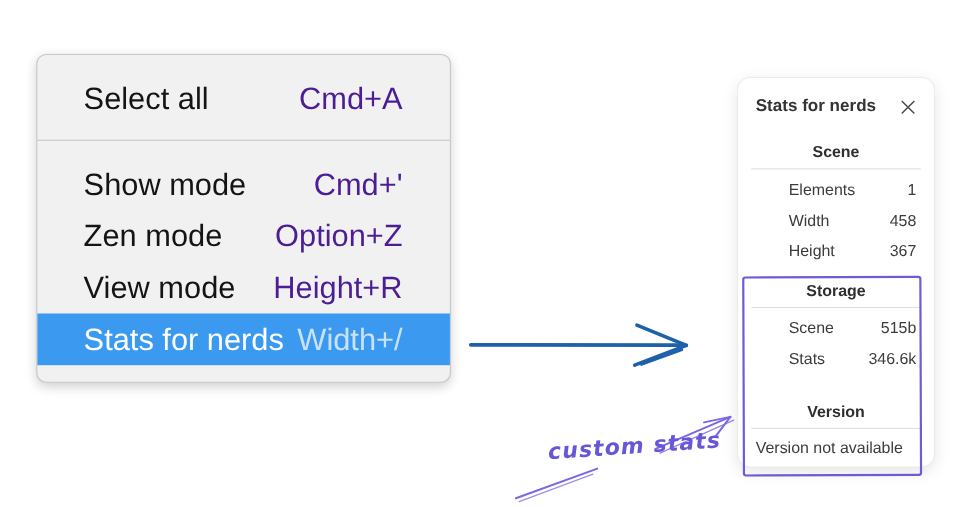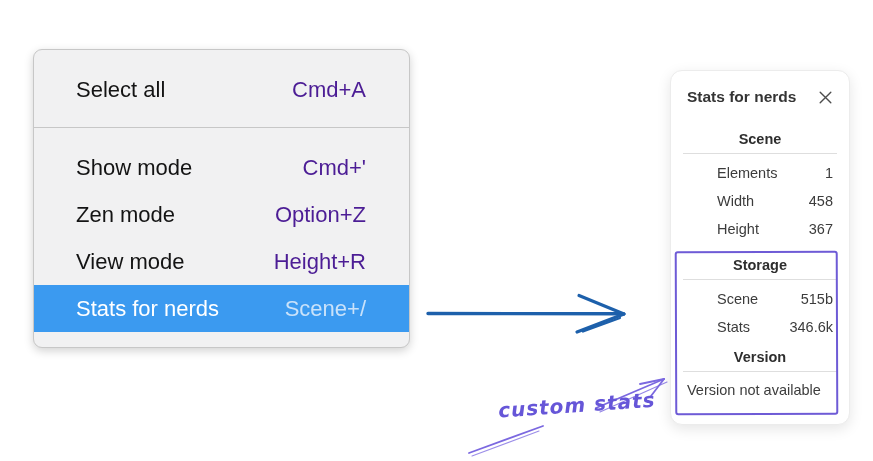--- a/index.html
+++ b/index.html
@@ -6,21 +6,21 @@
   .stage{position:relative;width:873px;height:461px;overflow:hidden;
          font-family:"Liberation Sans",sans-serif;background:#fff;}
 
   
   .menu{position:absolute;left:33px;top:49px;width:377px;height:299px;
         background:#f1f1f2;border:1px solid #c7c7c7;border-radius:9px;
         box-shadow:0 3px 10px rgba(0,0,0,.18);box-sizing:border-box;}
   .menu-section{padding:16px 0 14px 0;}
   .menu-section + .menu-section{border-top:1px solid #c7c7c7;}
   .menu-item{height:47px;display:flex;align-items:center;justify-content:space-between;
-             padding:0 43px 0 42px;font-size:22px;color:#141414;cursor:default;}
+             padding:0 43px 0 42px;font-size:28px;color:#141414;cursor:default;}
   .menu-item .mi-shortcut{color:#4c1d95;}
   .menu-item.selected{background:#3b9af0;color:#ffffff;}
   .menu-item.selected .mi-shortcut{color:#c9e2fa;}
 
   
   .panel{position:absolute;left:670px;top:70px;width:180px;height:355px;
          background:#ffffff;border:1px solid #ececec;border-radius:12px;
          box-shadow:0 4px 14px rgba(0,0,0,.10);box-sizing:border-box;
          padding:16px 16px 10px 16px;color:#3c3c3c;font-size:14.5px;}
   .panel-header{display:flex;align-items:center;justify-content:space-between;height:20px;}
@@ -64,21 +64,21 @@
       <div class="menu-item">
         <span class="mi-label">Zen mode</span>
         <span class="mi-shortcut">Option+Z</span>
       </div>
       <div class="menu-item">
         <span class="mi-label">View mode</span>
         <span class="mi-shortcut">Height+R</span>
       </div>
       <div class="menu-item selected">
         <span class="mi-label">Stats for nerds</span>
-        <span class="mi-shortcut">Scene+/</span>
+        <span class="mi-shortcut">Width+/</span>
       </div>
     </div>
   </div>
 
   <svg class="arrow-svg" style="left:423px;top:288px;" width="215" height="55" viewBox="0 0 215 55">
     <path d="M5 25.5 L197 25.8" stroke="#1d60ab" stroke-width="3.4" fill="none" stroke-linecap="round"></path>
     <path d="M201 26 L156 7.5" stroke="#1d60ab" stroke-width="3.2" fill="none" stroke-linecap="round"></path>
     <path d="M201 26 L154 44" stroke="#1d60ab" stroke-width="3.2" fill="none" stroke-linecap="round"></path>
     <path d="M197 30 L160 43.5" stroke="#1d60ab" stroke-width="2.2" fill="none" stroke-linecap="round"></path>
   </svg>
@@ -115,21 +115,21 @@
       <div class="sec-h">Storage</div>
       <div class="hr"></div>
       <div class="stat-row">
         <span class="l">Scene</span>
         <span class="v">515b</span>
       </div>
       <div class="stat-row">
         <span class="l">Stats</span>
         <span class="v">346.6k</span>
       </div>
-      <div class="sec-h" style="margin-top:6px;">Version</div>
+      <div class="sec-h" style="margin-top:24px;">Version</div>
       <div class="hr"></div>
       <div class="version-note">Version not available</div>
     </div>
   </div>
 
   <svg class="arrow-svg" style="left:455px;top:365px;" width="225" height="96" viewBox="0 0 225 96">
     <path d="M14 88 L88 61" stroke="#7b68e0" stroke-width="1.8" fill="none" stroke-linecap="round"></path>
     <path d="M17 91 L84 66" stroke="#7b68e0" stroke-width="1.1" fill="none" stroke-linecap="round" opacity=".75"></path>
     <path d="M141 43 L209 14" stroke="#7b68e0" stroke-width="1.8" fill="none" stroke-linecap="round"></path>
     <path d="M145 47 L212 17" stroke="#7b68e0" stroke-width="1.2" fill="none" stroke-linecap="round" opacity=".8"></path>

